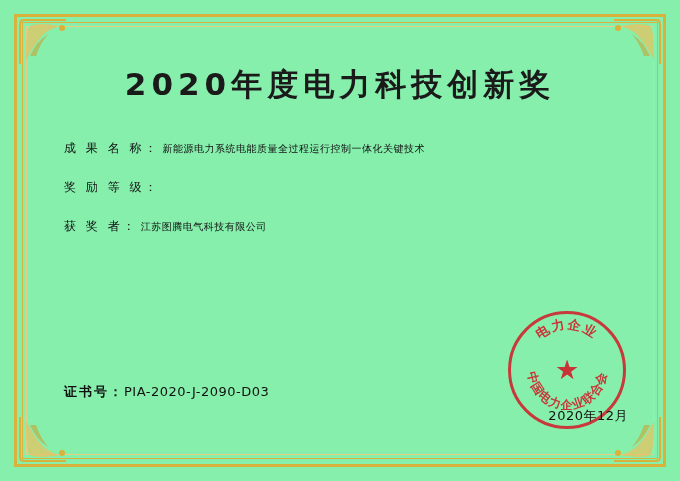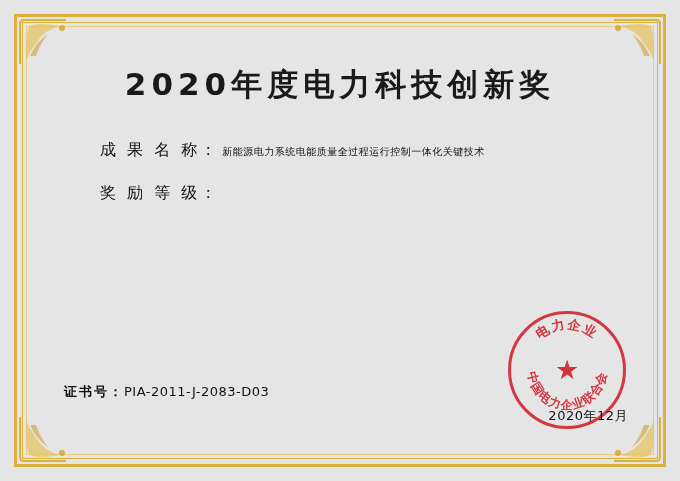--- a/index.html
+++ b/index.html
@@ -11,21 +11,21 @@
     height: 481px;
     background: #ffffff;
     font-family: "Liberation Sans", sans-serif;
     overflow: hidden;
   }
 
   .certificate {
     position: relative;
     width: 680px;
     height: 481px;
-    background: #e5e5e5;
+    background: #86efac;
     box-sizing: border-box;
   }
 
   
   .border-outer {
     position: absolute;
     left: 14px;
     top: 14px;
     right: 14px;
     bottom: 14px;
@@ -103,25 +103,24 @@
   .field-row {
     display: flex;
     align-items: baseline;
     margin-bottom: 22px;
     font-size: 14px;
     color: #111;
   }
   .field-label {
     flex: 0 0 auto;
     font-family: "DejaVu Sans", "Liberation Sans", sans-serif;
-    font-size: 16px;
+    font-size: 12px;
     letter-spacing: 3px;
     color: #111;
     white-space: nowrap;
-    margin-left: 36px;
   }
   .field-value {
     flex: 1 1 auto;
     font-family: "DejaVu Sans", "Liberation Sans", sans-serif;
     font-size: 10px;
     letter-spacing: 0.5px;
     color: #111;
     padding-left: 3px;
   }
 
@@ -230,25 +229,29 @@
 
       <div class="field-row">
         <span class="field-label">成 果 名 称：</span>
         <span class="field-value">新能源电力系统电能质量全过程运行控制一体化关键技术</span>
       </div>
 
       <div class="field-row">
         <span class="field-label">奖 励 等 级：</span>
       </div>
 
+      <div class="field-row">
+        <span class="field-label">获  奖  者：</span>
+        <span class="field-value">江苏图腾电气科技有限公司</span>
+      </div>
 
     </div>
 
     <div class="cert-number">
-      <span class="num-label">证书号：</span><span>PIA-2011-J-2083-D03</span>
+      <span class="num-label">证书号：</span><span>PIA-2020-J-2090-D03</span>
     </div>
 
   </div>
 
   <div class="seal">
     <div class="seal-ring"></div>
     <svg width="118" height="118" viewBox="0 0 118 118">
       <defs>
         <path id="arcTop" d="M 18 59 A 41 41 0 0 1 100 59" fill="none"></path>
         <path id="arcBottom" d="M 20 59 A 39 39 0 0 0 98 59" fill="none"></path>

